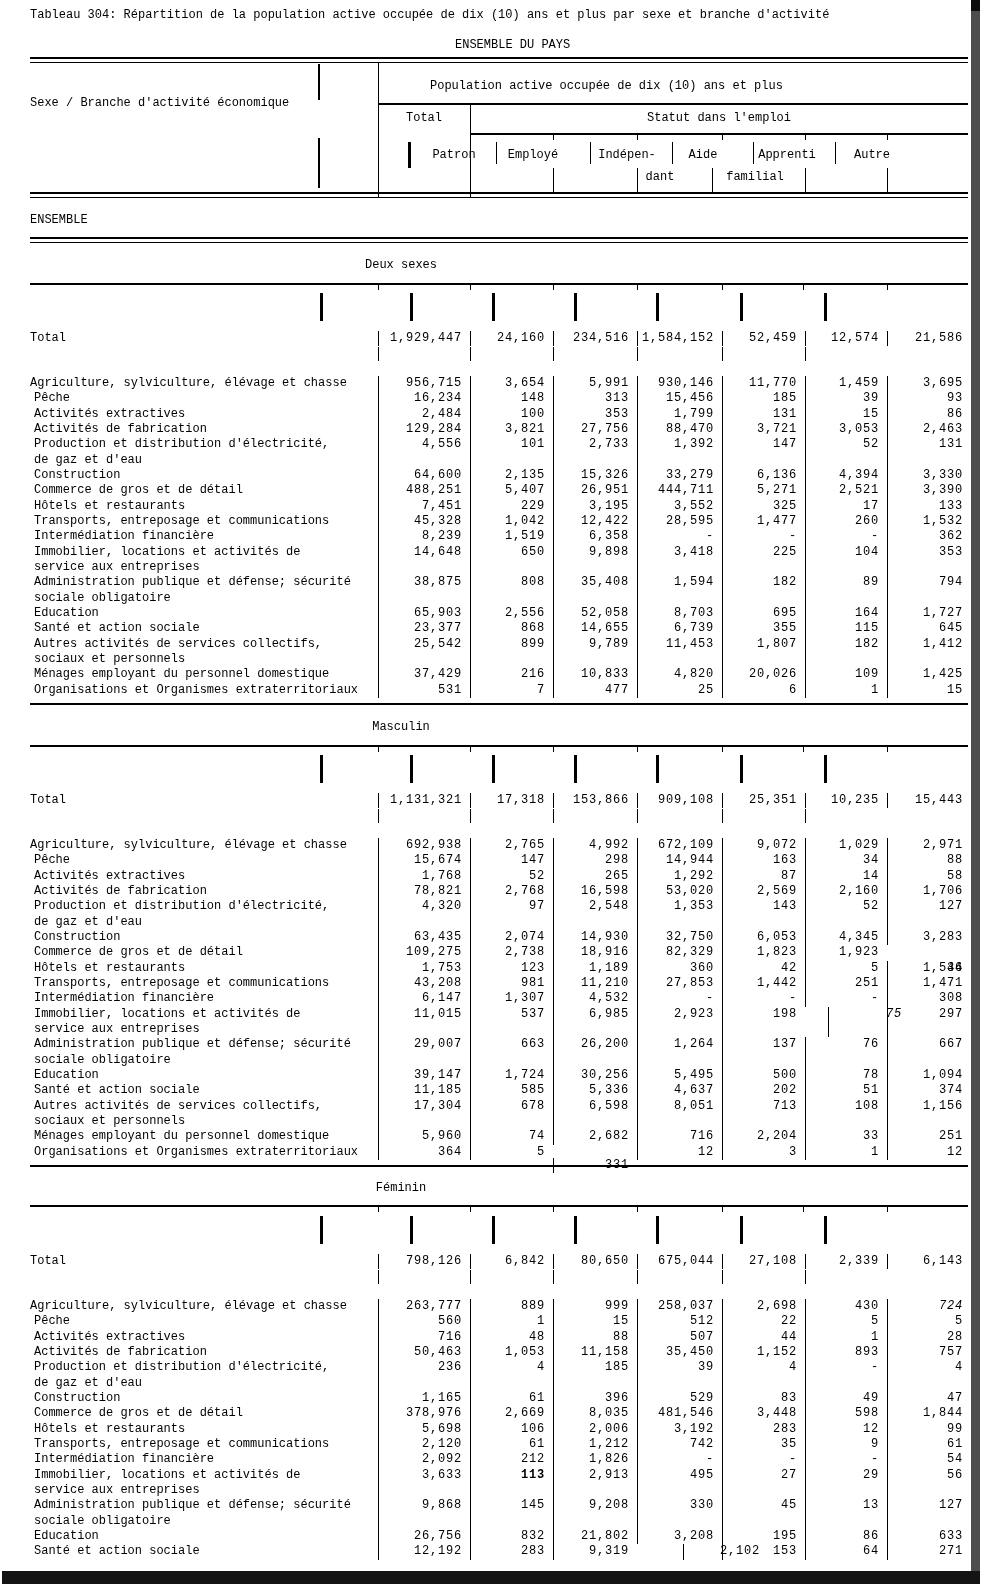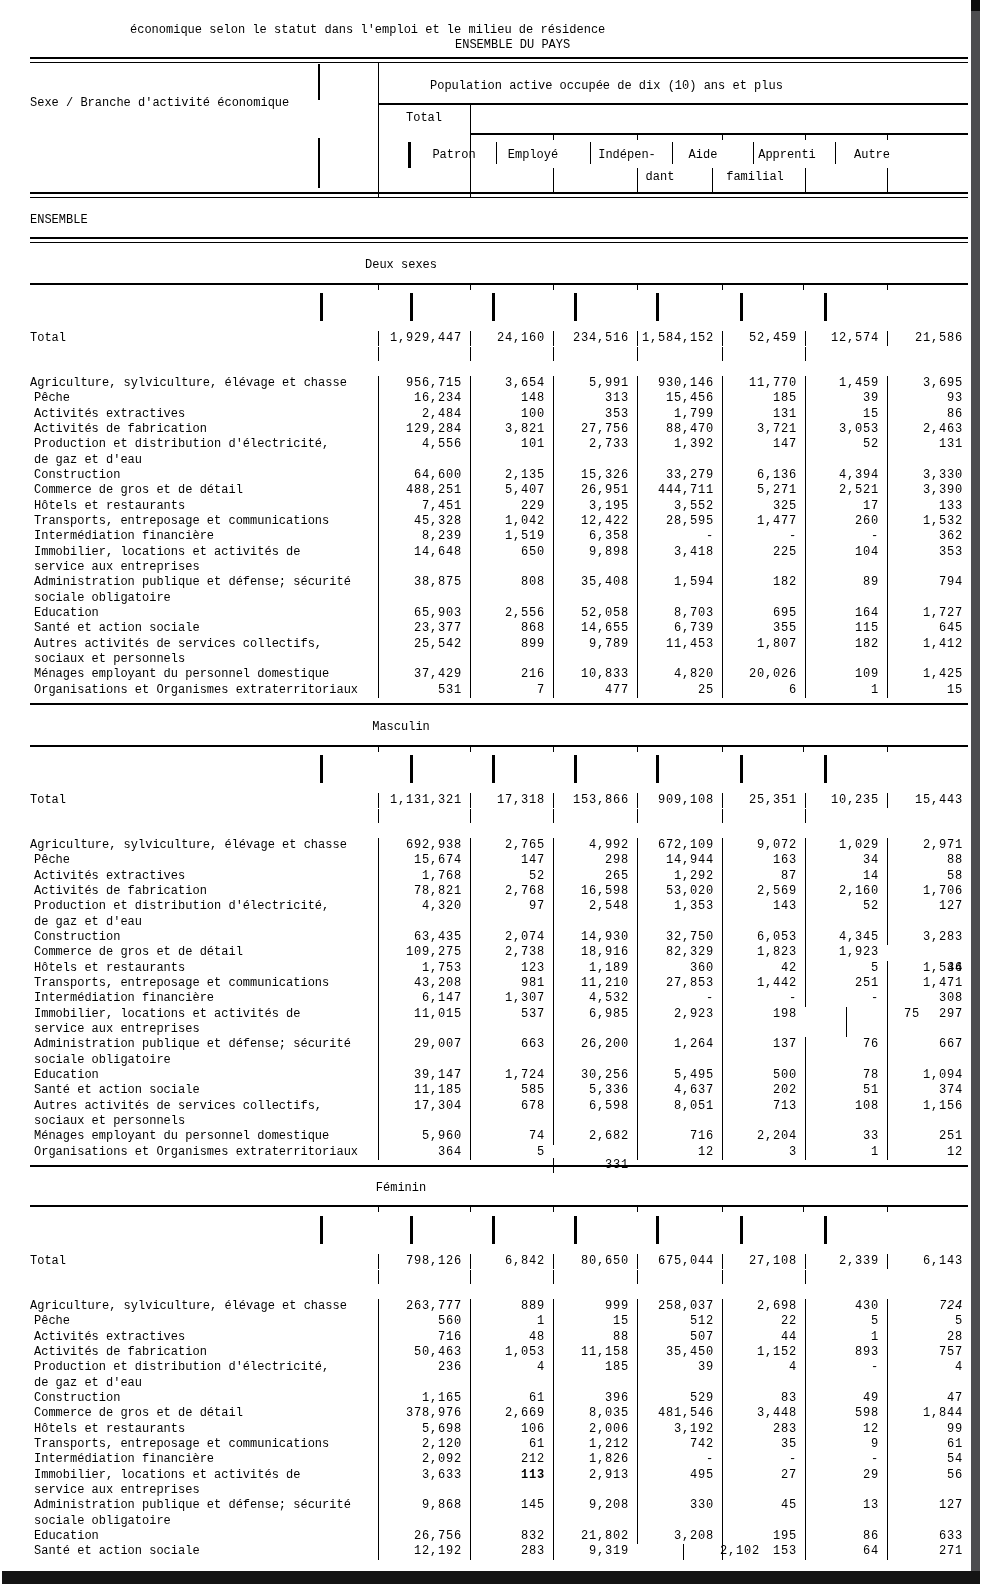--- a/index.html
+++ b/index.html
@@ -22,36 +22,37 @@
   .ctr{text-align:center;}
   .scan-right{position:absolute;background:#4d4d4f;}
   .scan-right-cap{position:absolute;background:#0c0c0c;}
   .scan-bottom{position:absolute;background:#141414;}
 </style>
 </head>
 <body>
 
 <div class="page">
 
-  <div class="lbl" style="left:130px;top:23px;">économique selon le statut dans l'emploi et le milieu de résidence</div>
+  <div class="lbl" style="left:30px;top:8px;">Tableau 304: Répartition de la population active occupée de dix (10) ans et plus par sexe et branche d'activité</div>
   <div class="lbl" style="left:455px;top:38px;">ENSEMBLE DU PAYS</div>
 
   <div class="drule" style="left:30px;top:57px;width:938px;"></div>
 
   <div class="lbl" style="left:30px;top:96px;">Sexe / Branche d'activité économique</div>
 
   <div class="vp" style="left:318px;top:64px;width:2px;height:36px;"></div>
   <div class="vp" style="left:318px;top:138px;width:2px;height:50px;"></div>
   <div class="vp" style="left:378px;top:62px;width:1px;height:135px;"></div>
   <div class="vp" style="left:470px;top:103px;width:1px;height:94px;"></div>
 
   <div class="lbl" style="left:430px;top:79px;">Population active occupée de dix (10) ans et plus</div>
   <div class="hrule" style="left:378px;top:103px;width:590px;"></div>
 
   <div class="lbl ctr" style="left:378px;top:111px;width:92px;">Total</div>
+  <div class="lbl ctr" style="left:470px;top:111px;width:498px;">Statut dans l'emploi</div>
   <div class="hrule" style="left:470px;top:133px;width:498px;"></div>
 
   <div class="vp" style="left:553px;top:133px;width:1px;height:7px;"></div>
   <div class="vp" style="left:637px;top:133px;width:1px;height:7px;"></div>
   <div class="vp" style="left:722px;top:133px;width:1px;height:7px;"></div>
   <div class="vp" style="left:805px;top:133px;width:1px;height:7px;"></div>
   <div class="vp" style="left:887px;top:133px;width:1px;height:7px;"></div>
 
   <div class="vp" style="left:408px;top:142px;width:3px;height:26px;"></div>
   <div class="lbl ctr" style="left:409px;top:148px;width:90px;">Patron</div>
@@ -422,21 +423,21 @@
         <div class="cell" style="left:887px;top:0;height:15.33px;width:81px;padding-right:5px;">308</div>
       </div>
       <div class="row" style="left:0;top:1006.6300000000003px;width:968px;height:30.66px;">
         <div class="lbl" style="left:34px;top:0;">Immobilier, locations et activités de</div>
         <div class="lbl" style="left:34px;top:15.33px;">service aux entreprises</div>
         <div class="cell" style="left:378px;top:0;height:30.66px;width:92px;padding-right:8px;">11,015</div>
         <div class="cell" style="left:470px;top:0;height:30.66px;width:83px;padding-right:8px;">537</div>
         <div class="cell" style="left:553px;top:0;height:30.66px;width:84px;padding-right:8px;">6,985</div>
         <div class="cell" style="left:637px;top:0;height:30.66px;width:85px;padding-right:8px;">2,923</div>
         <div class="cell" style="left:722px;top:0;height:30.66px;width:83px;padding-right:8px;">198</div>
-        <div class="cell" style="left:846px;top:0;height:30.66px;width:82px;padding-right:8px;">75</div>
+        <div class="cell" style="left:828px;top:0;height:30.66px;width:82px;padding-right:8px;font-style:italic;">75</div>
         <div class="cell" style="left:887px;top:0;height:30.66px;width:81px;padding-right:5px;">297</div>
       </div>
       <div class="row" style="left:0;top:1037.2900000000004px;width:968px;height:30.66px;">
         <div class="lbl" style="left:34px;top:0;">Administration publique et défense; sécurité</div>
         <div class="lbl" style="left:34px;top:15.33px;">sociale obligatoire</div>
         <div class="cell" style="left:378px;top:0;height:30.66px;width:92px;padding-right:8px;">29,007</div>
         <div class="cell" style="left:470px;top:0;height:30.66px;width:83px;padding-right:8px;">663</div>
         <div class="cell" style="left:553px;top:0;height:30.66px;width:84px;padding-right:8px;">26,200</div>
         <div class="cell" style="left:637px;top:0;height:30.66px;width:85px;padding-right:8px;">1,264</div>
         <div class="cell" style="left:722px;top:0;height:30.66px;width:83px;padding-right:8px;">137</div>

